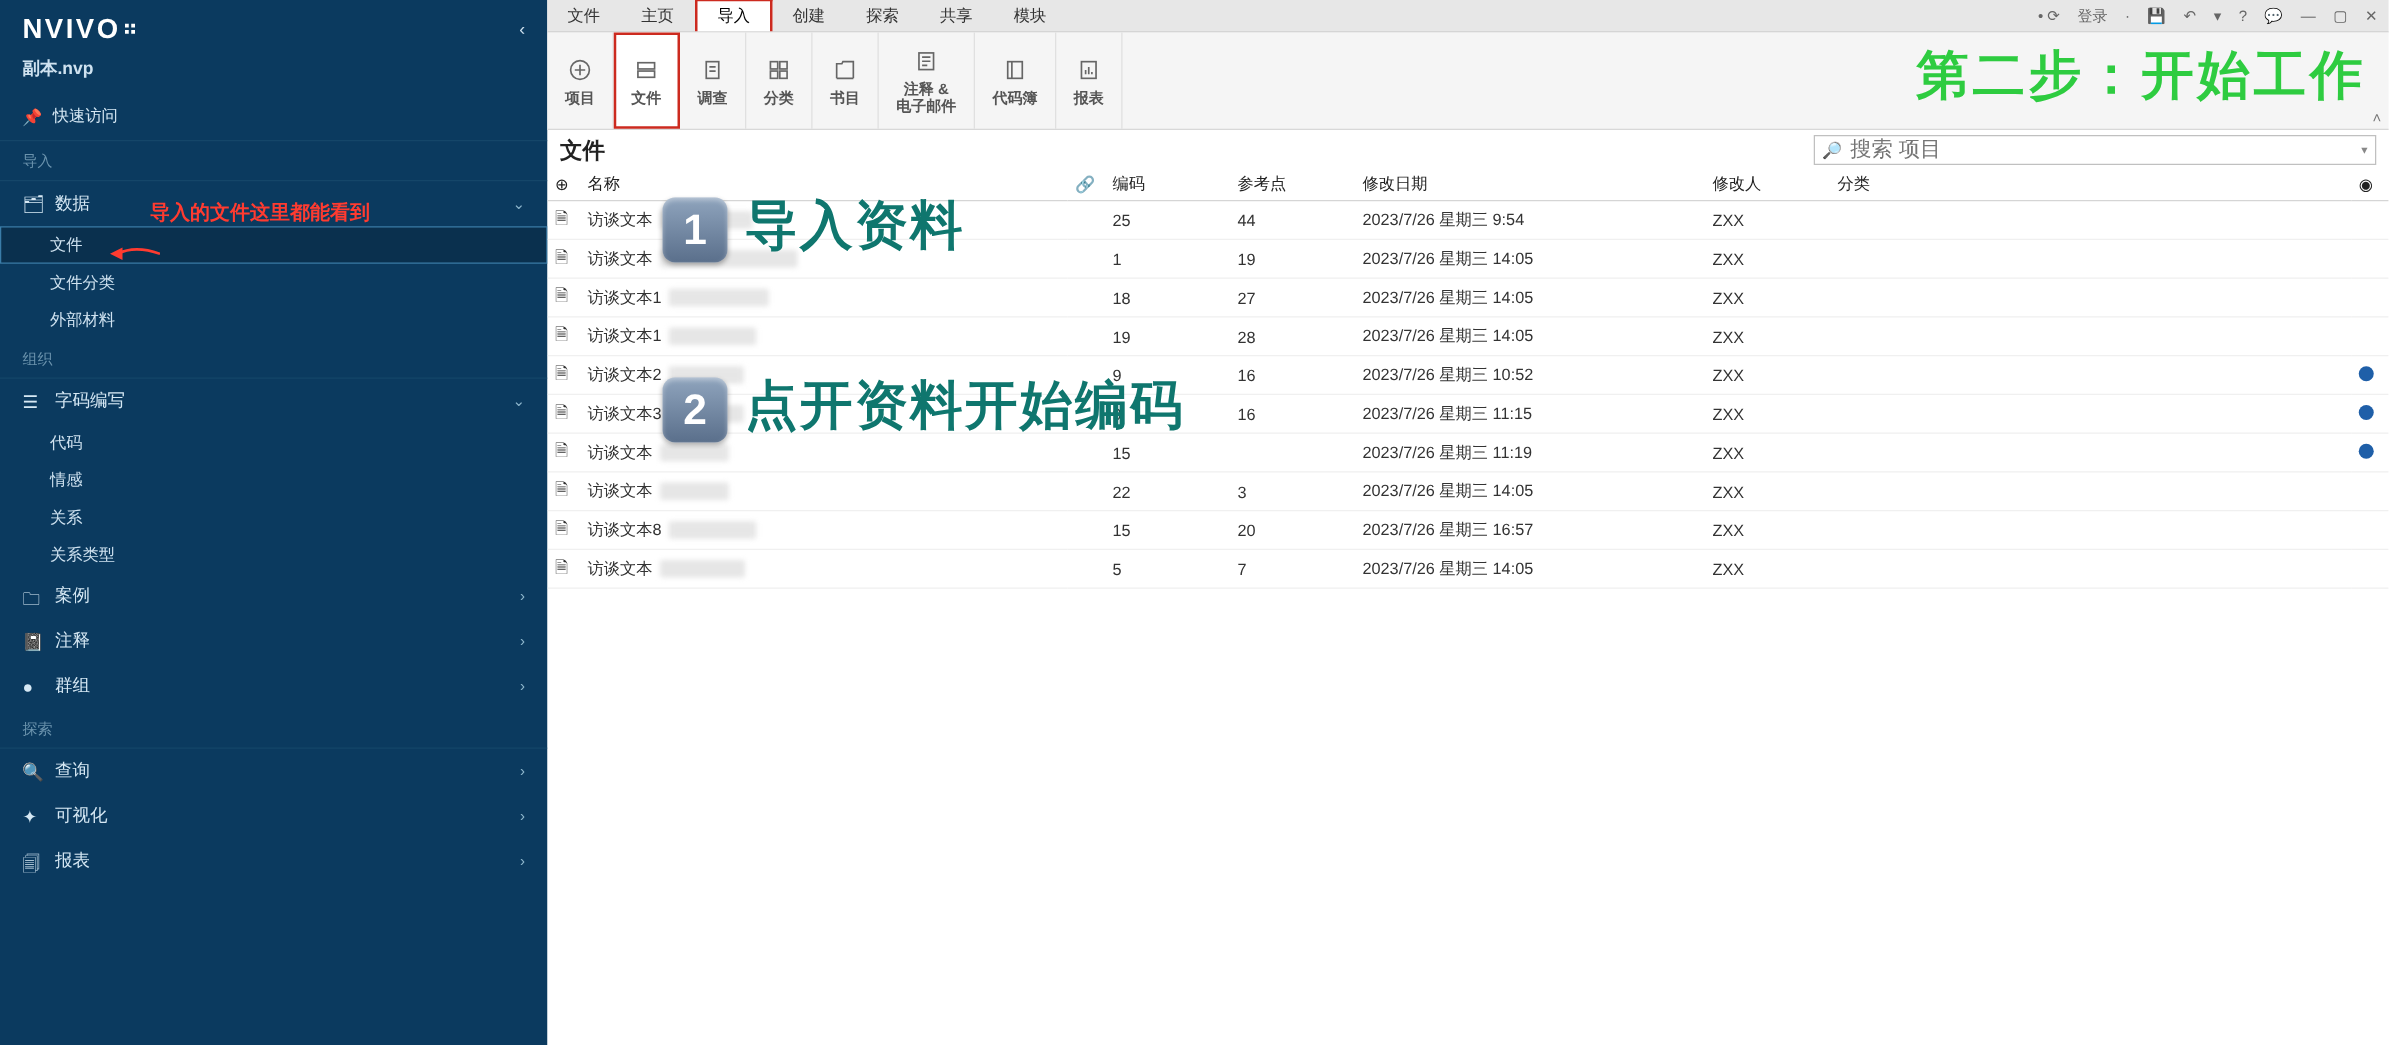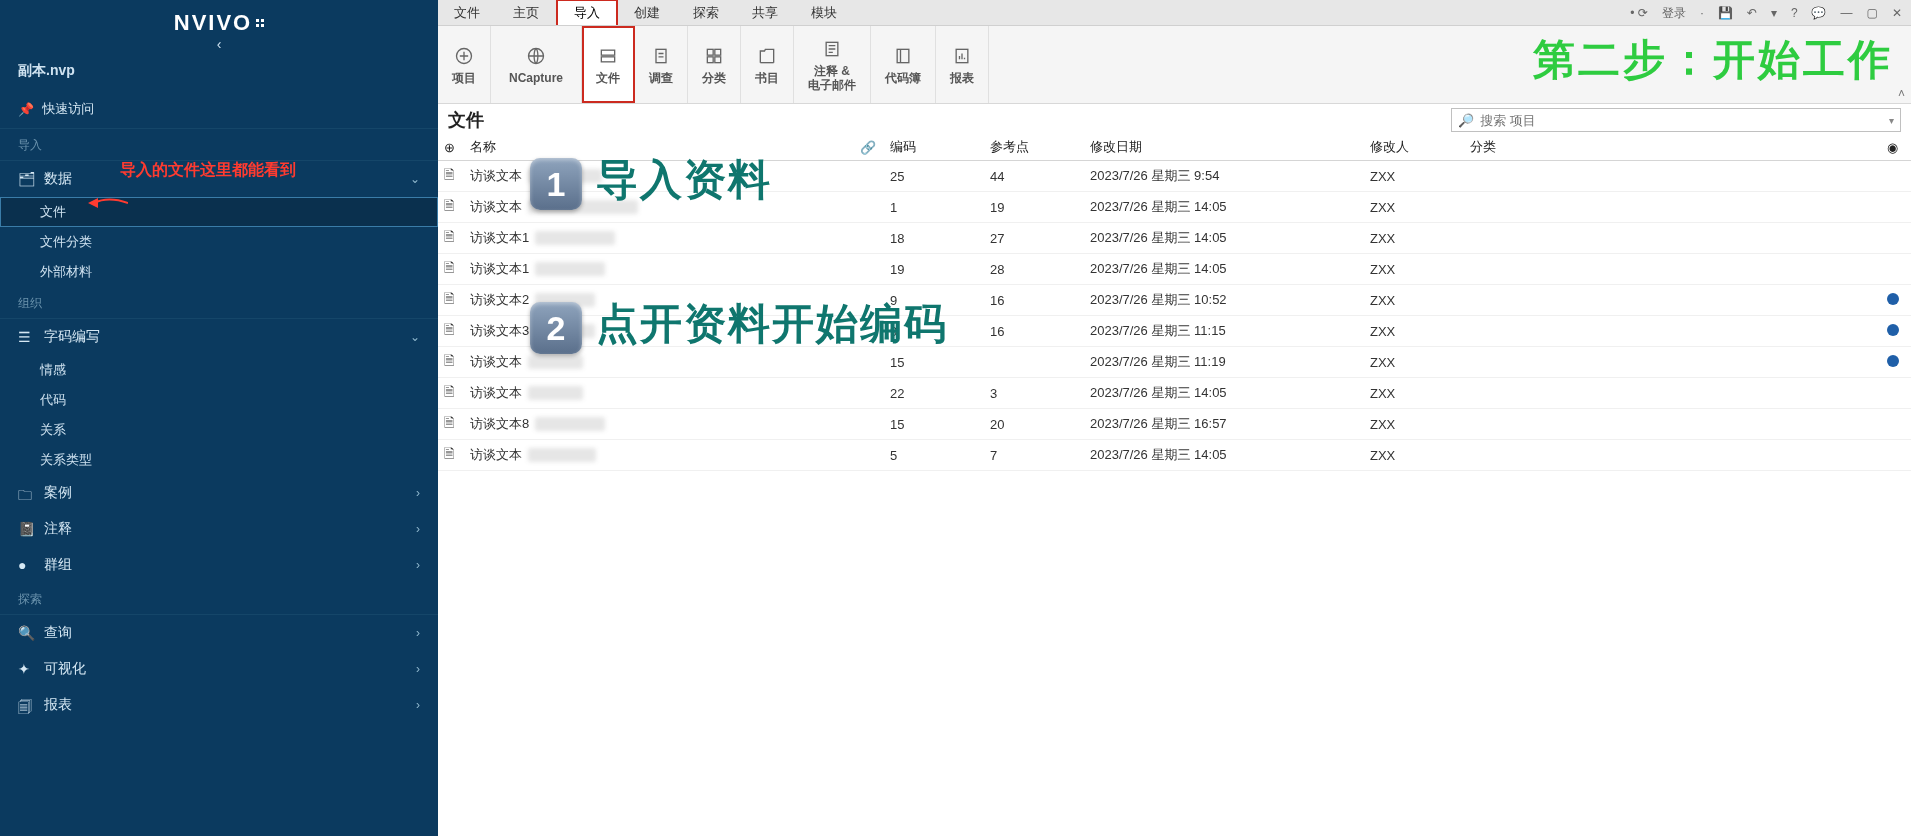--- a/index.html
+++ b/index.html
@@ -1,20 +1,20 @@
 <!DOCTYPE html>
 <html><head>
 <meta charset="utf-8">
 <style>
 * { margin: 0; padding: 0; box-sizing: border-box; }
 body { font-family: "Microsoft YaHei", Arial, sans-serif; font-size: 13px; color: #333; overflow: hidden; width: 1911px; height: 836px; background: #fff; position: relative; }
 
 
 .sidebar { position: absolute; left: 0; top: 0; width: 438px; height: 836px; background: #0b3a5f; color: #cfe2f0; }
-.sidebar-header { padding: 10px 18px 6px; display: flex; align-items: center; justify-content: space-between; flex-direction: column; }
+.sidebar-header { padding: 10px 18px 6px; display: flex; align-items: center; justify-content: space-between; }
 .logo { color: #fff; font-size: 22px; font-weight: 700; letter-spacing: 2px; display: flex; align-items: center; gap: 4px; }
 .logo-dots { display: grid; grid-template-columns: 3px 3px; gap: 2px; }
 .logo-dots span { width: 3px; height: 3px; background: #fff; }
 .collapse-arrow { color: #cfe2f0; font-size: 14px; }
 .project-name { padding: 4px 18px 10px; color: #cfe2f0; font-size: 14px; font-weight: bold; }
 .section-label { color: #6b93ad; font-size: 12px; padding: 8px 18px 6px; border-bottom: 1px solid #154669; }
 .nav-item { display: flex; align-items: center; justify-content: space-between; padding: 9px 18px; color: #d6e8f4; font-size: 14px; cursor: pointer; }
 .nav-item .left { display: flex; align-items: center; gap: 10px; }
 .nav-item .left svg, .nav-item .left .icon { width: 16px; height: 16px; flex-shrink: 0; }
 .nav-item .chev { font-size: 12px; color: #8eb6cc; }
@@ -44,21 +44,21 @@
 .ribbon-item.wide { padding: 6px 18px 4px; }
 .ribbon-item .lbl { font-size: 12px; line-height:1.15; text-align:center; white-space:pre; }
 .ribbon-item.highlight { outline: 2px solid #cc2a1f; outline-offset: -2px; background:#fff;}
 .ribbon-collapse { position:absolute; right:6px; bottom:2px; font-size:12px; color:#777; cursor:pointer;}
 .step-banner { position: absolute; right: 18px; top: 6px; color: #2ecc40; font-size: 42px; font-weight: 700; letter-spacing: 3px; pointer-events:none; }
 
 
 .content-header { display: flex; align-items: center; justify-content: space-between; padding: 4px 10px 2px 10px; }
 .content-title { font-size: 18px; font-weight: 600; color: #222; }
 .search-wrap { border: 1px solid #c0c0c0; background: #fff; display: flex; align-items: center; width: 450px; height: 24px; padding: 0 6px; gap:6px; }
-.search-wrap input { border: none; outline: none; flex: 1; font-size: 13px; color:#555; }
+.search-wrap input { border: none; outline: none; flex: 1; font-size: 17px; color:#555; }
 .search-wrap .mag { color:#888; font-size:13px; }
 .search-wrap .dd { color:#888; font-size:10px; }
 
 
 .table { width: 100%; border-collapse: collapse; table-layout: fixed; }
 .table th, .table td { text-align: left; padding: 4px 6px; font-size: 13px; color: #333; border-bottom: 1px solid #f0f0f0; overflow: hidden; white-space: nowrap; text-overflow: ellipsis; }
 .table th { font-weight: 500; color: #222; border-bottom: 1px solid #d5d5d5; background:#fff; }
 .col-icon { width: 26px; text-align:center; }
 .col-name { width: 390px; }
 .col-link { width: 30px; text-align:center; }
@@ -118,22 +118,22 @@
 
   <div class="section-label">组织</div>
 
   <div class="nav-item">
     <span class="left">
         <span class="icon">☰</span>
         <span>字码编写</span>
       </span>
     <span class="chev">⌄</span>
   </div>
+  <div class="sub-item">代码</div>
   <div class="sub-item">情感</div>
-  <div class="sub-item">代码</div>
   <div class="sub-item">关系</div>
   <div class="sub-item">关系类型</div>
 
   <div class="nav-item">
     <span class="left">
         <span class="icon">🗀</span>
         <span>案例</span>
       </span>
     <span class="chev">›</span>
   </div>
@@ -208,27 +208,20 @@
     </div>
   </div>
 
   <div class="ribbon">
     <div class="ribbon-item">
       <svg viewBox="0 0 24 24" fill="none" stroke="#666" stroke-width="1.6">
           <circle cx="12" cy="12" r="9"></circle>
           <path d="M12 7v10M7 12h10"></path>
         </svg>
       <span class="lbl">项目</span>
-    </div>
-    <div class="ribbon-item wide">
-      <svg viewBox="0 0 24 24" fill="none" stroke="#666" stroke-width="1.6">
-          <circle cx="12" cy="12" r="9"></circle>
-          <path d="M3 12h18M12 3c3 3 3 15 0 18M12 3c-3 3-3 15 0 18"></path>
-        </svg>
-      <span class="lbl">NCapture</span>
     </div>
     <div class="ribbon-item highlight">
       <svg viewBox="0 0 24 24" fill="none" stroke="#666" stroke-width="1.6">
           <rect x="4" y="5" width="16" height="6"></rect>
           <rect x="4" y="13" width="16" height="6"></rect>
         </svg>
       <span class="lbl">文件</span>
     </div>
     <div class="ribbon-item">
       <svg viewBox="0 0 24 24" fill="none" stroke="#666" stroke-width="1.6">

